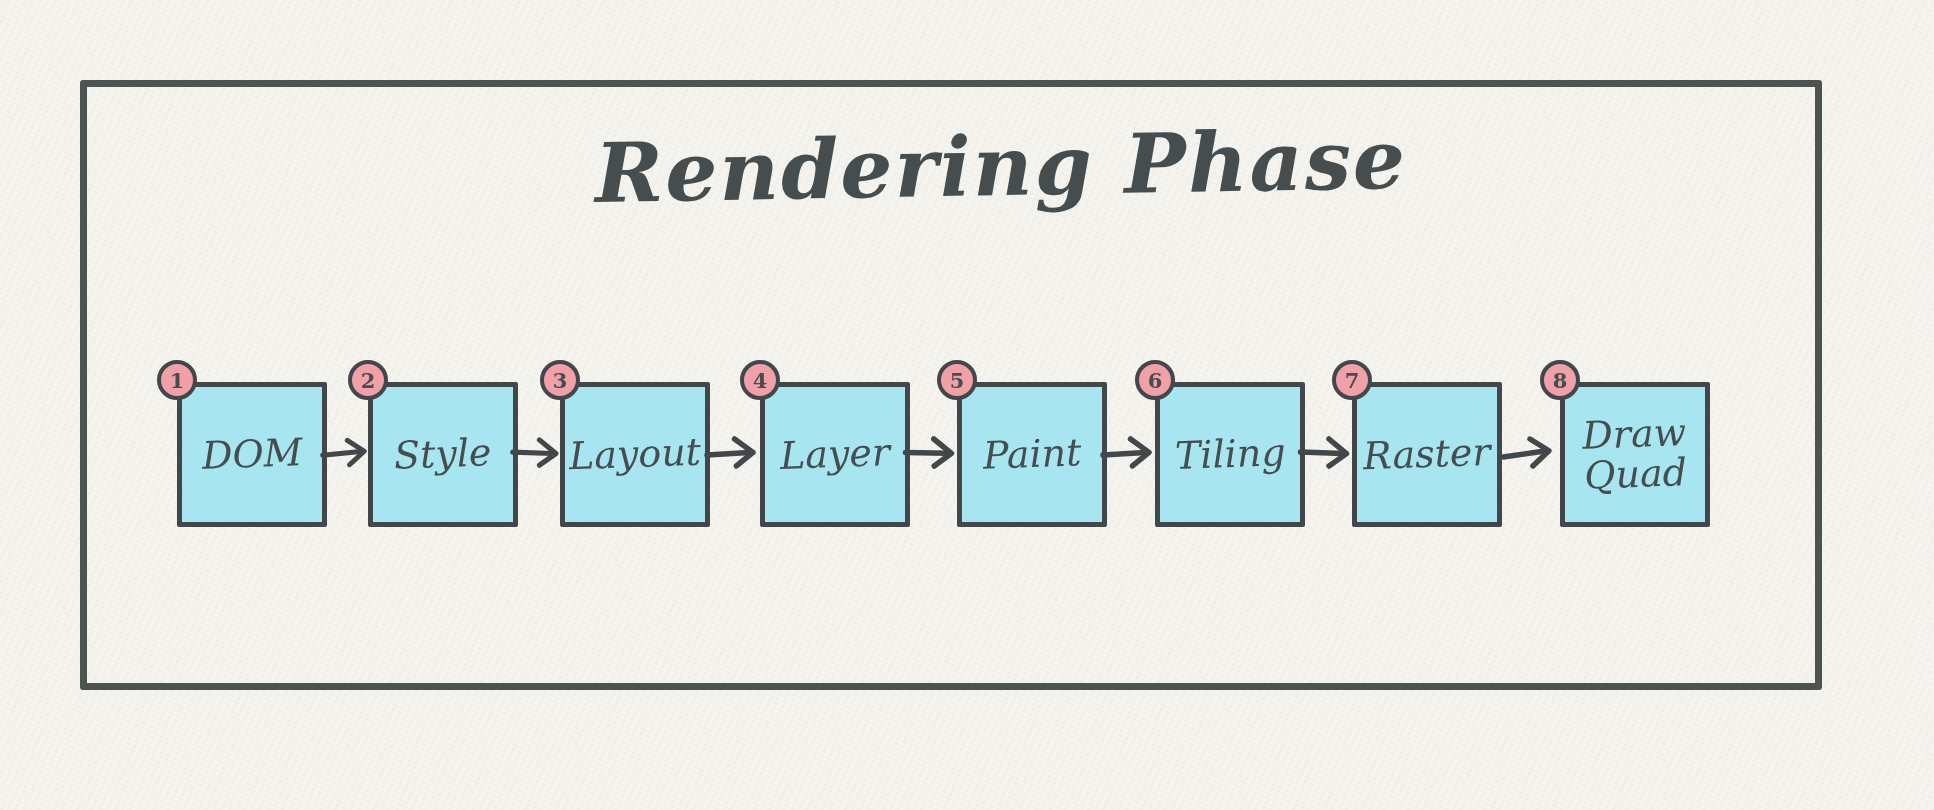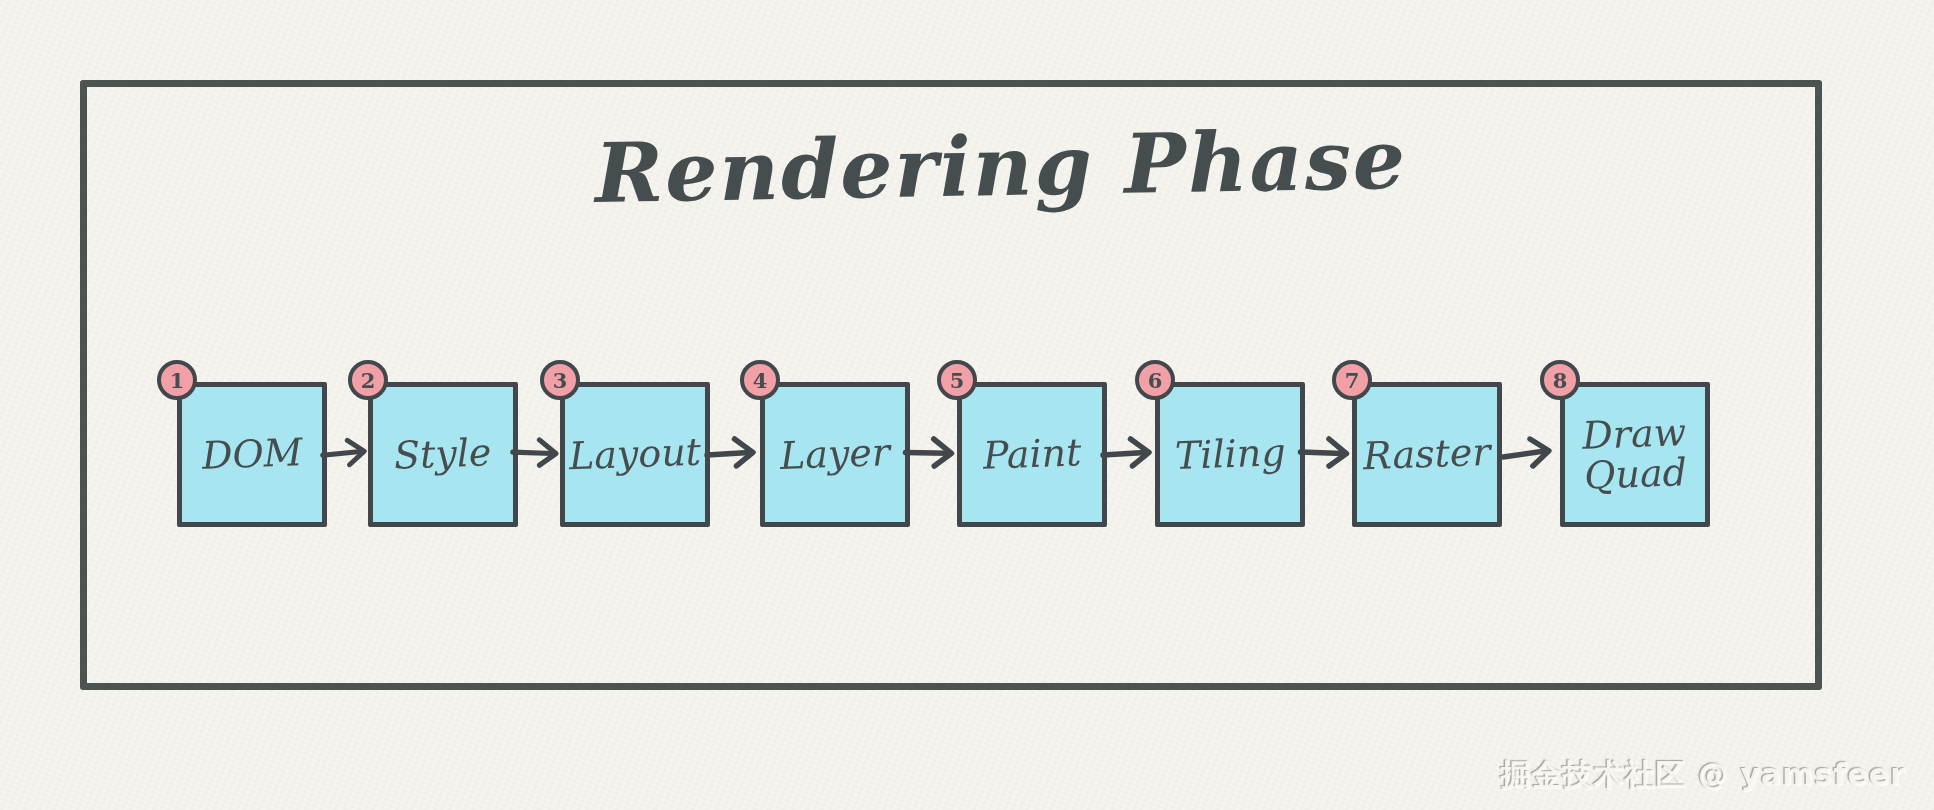--- a/index.html
+++ b/index.html
@@ -192,15 +192,14 @@
         <path d="M32 8 L50 22 L33 35"></path>
       </svg>
   </div>
   <div class="arrow" style="left:1493px; transform:rotate(-4deg)">
     <svg width="76" height="44" viewBox="0 0 64 44">
         <path d="M4 24 L46 21"></path>
         <path d="M32 8 L50 21 L33 35"></path>
       </svg>
   </div>
 
-  <div class="watermark">掘金技术社区 @ yamsfeer</div>
 
 </div>
 
 </body></html>

